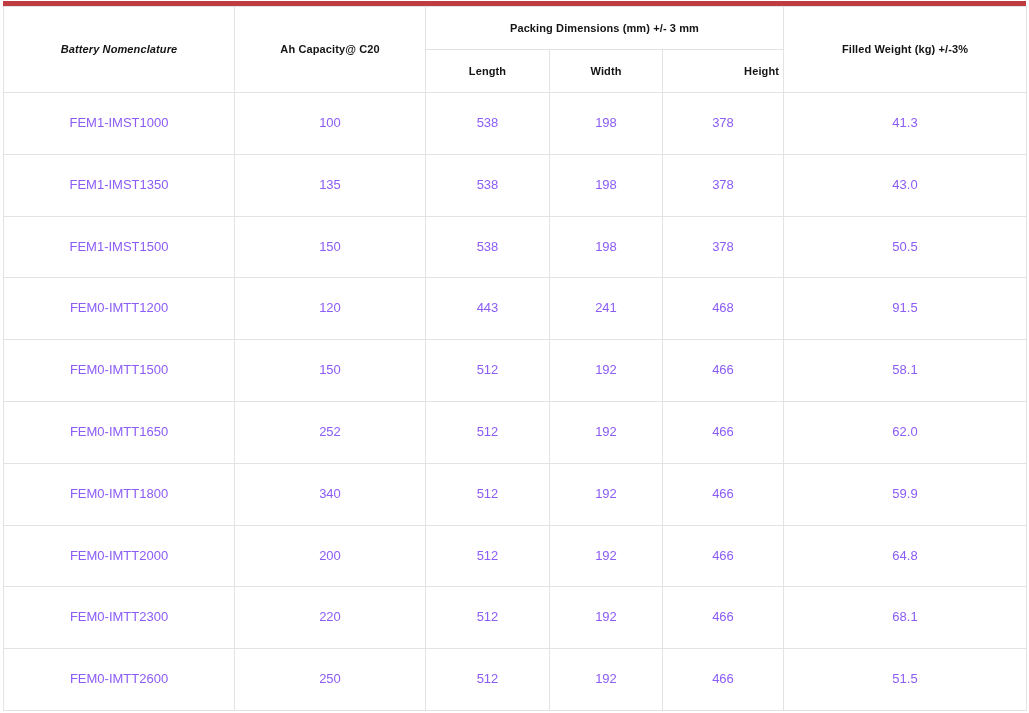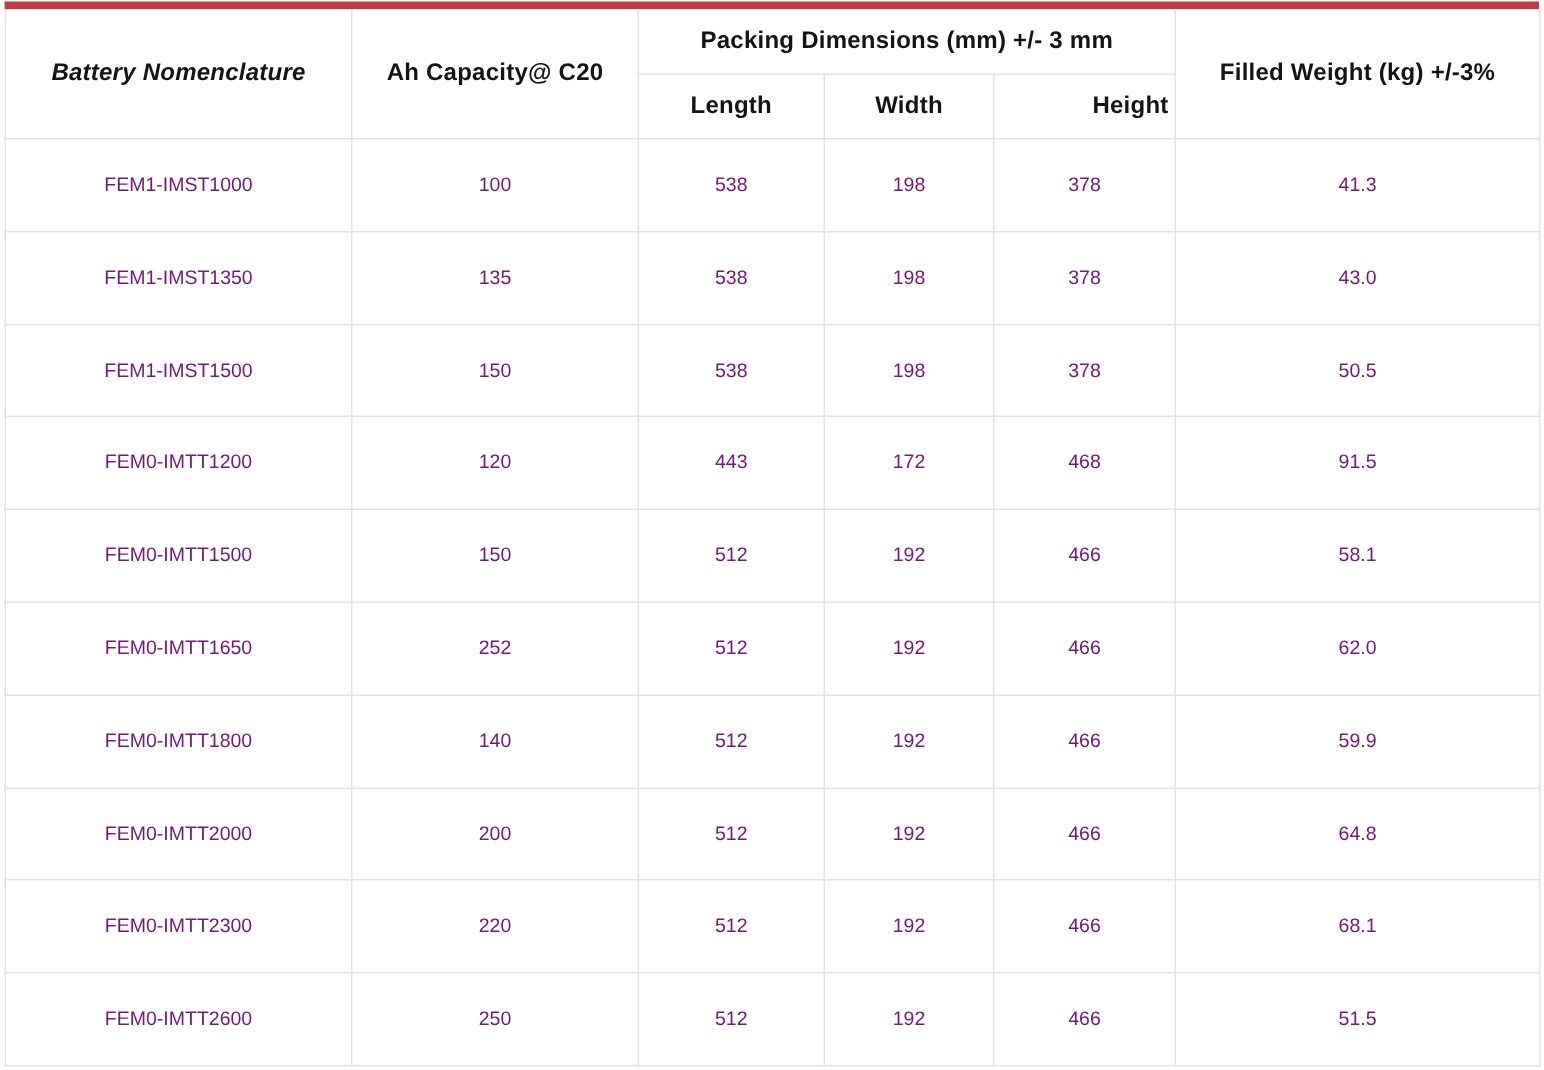--- a/index.html
+++ b/index.html
@@ -56,30 +56,30 @@
     border: 1px solid #e3e3e3;
     text-align: center;
     vertical-align: middle;
     padding: 0 4px;
     background: #ffffff;
     box-sizing: border-box;
   }
 
   table.spec-table th {
     font-weight: 600;
-    font-size: 16px;
+    font-size: 11px;
     color: #141414;
     letter-spacing: 0.01em;
     line-height: 1.3;
   }
 
   table.spec-table td {
     font-weight: 400;
     font-size: 13px;
-    color: #701a75;
+    color: #8b5cf6;
     line-height: 1.3;
     height: 61.8px;
   }
 
   
   col.c-nomen  { width: 231px; }
   col.c-ah     { width: 191px; }
   col.c-len    { width: 124px; }
   col.c-wid    { width: 113px; }
   col.c-hei    { width: 121px; }
@@ -147,21 +147,21 @@
             <td>150</td>
             <td>538</td>
             <td>198</td>
             <td>378</td>
             <td>50.5</td>
           </tr>
           <tr>
             <td class="cell-nomen">FEM0-IMTT1200</td>
             <td>120</td>
             <td>443</td>
-            <td>172</td>
+            <td>241</td>
             <td>468</td>
             <td>91.5</td>
           </tr>
           <tr>
             <td class="cell-nomen">FEM0-IMTT1500</td>
             <td>150</td>
             <td>512</td>
             <td>192</td>
             <td>466</td>
             <td>58.1</td>
@@ -169,21 +169,21 @@
           <tr>
             <td class="cell-nomen">FEM0-IMTT1650</td>
             <td>252</td>
             <td>512</td>
             <td>192</td>
             <td>466</td>
             <td>62.0</td>
           </tr>
           <tr>
             <td class="cell-nomen">FEM0-IMTT1800</td>
-            <td>140</td>
+            <td>340</td>
             <td>512</td>
             <td>192</td>
             <td>466</td>
             <td>59.9</td>
           </tr>
           <tr>
             <td class="cell-nomen">FEM0-IMTT2000</td>
             <td>200</td>
             <td>512</td>
             <td>192</td>

